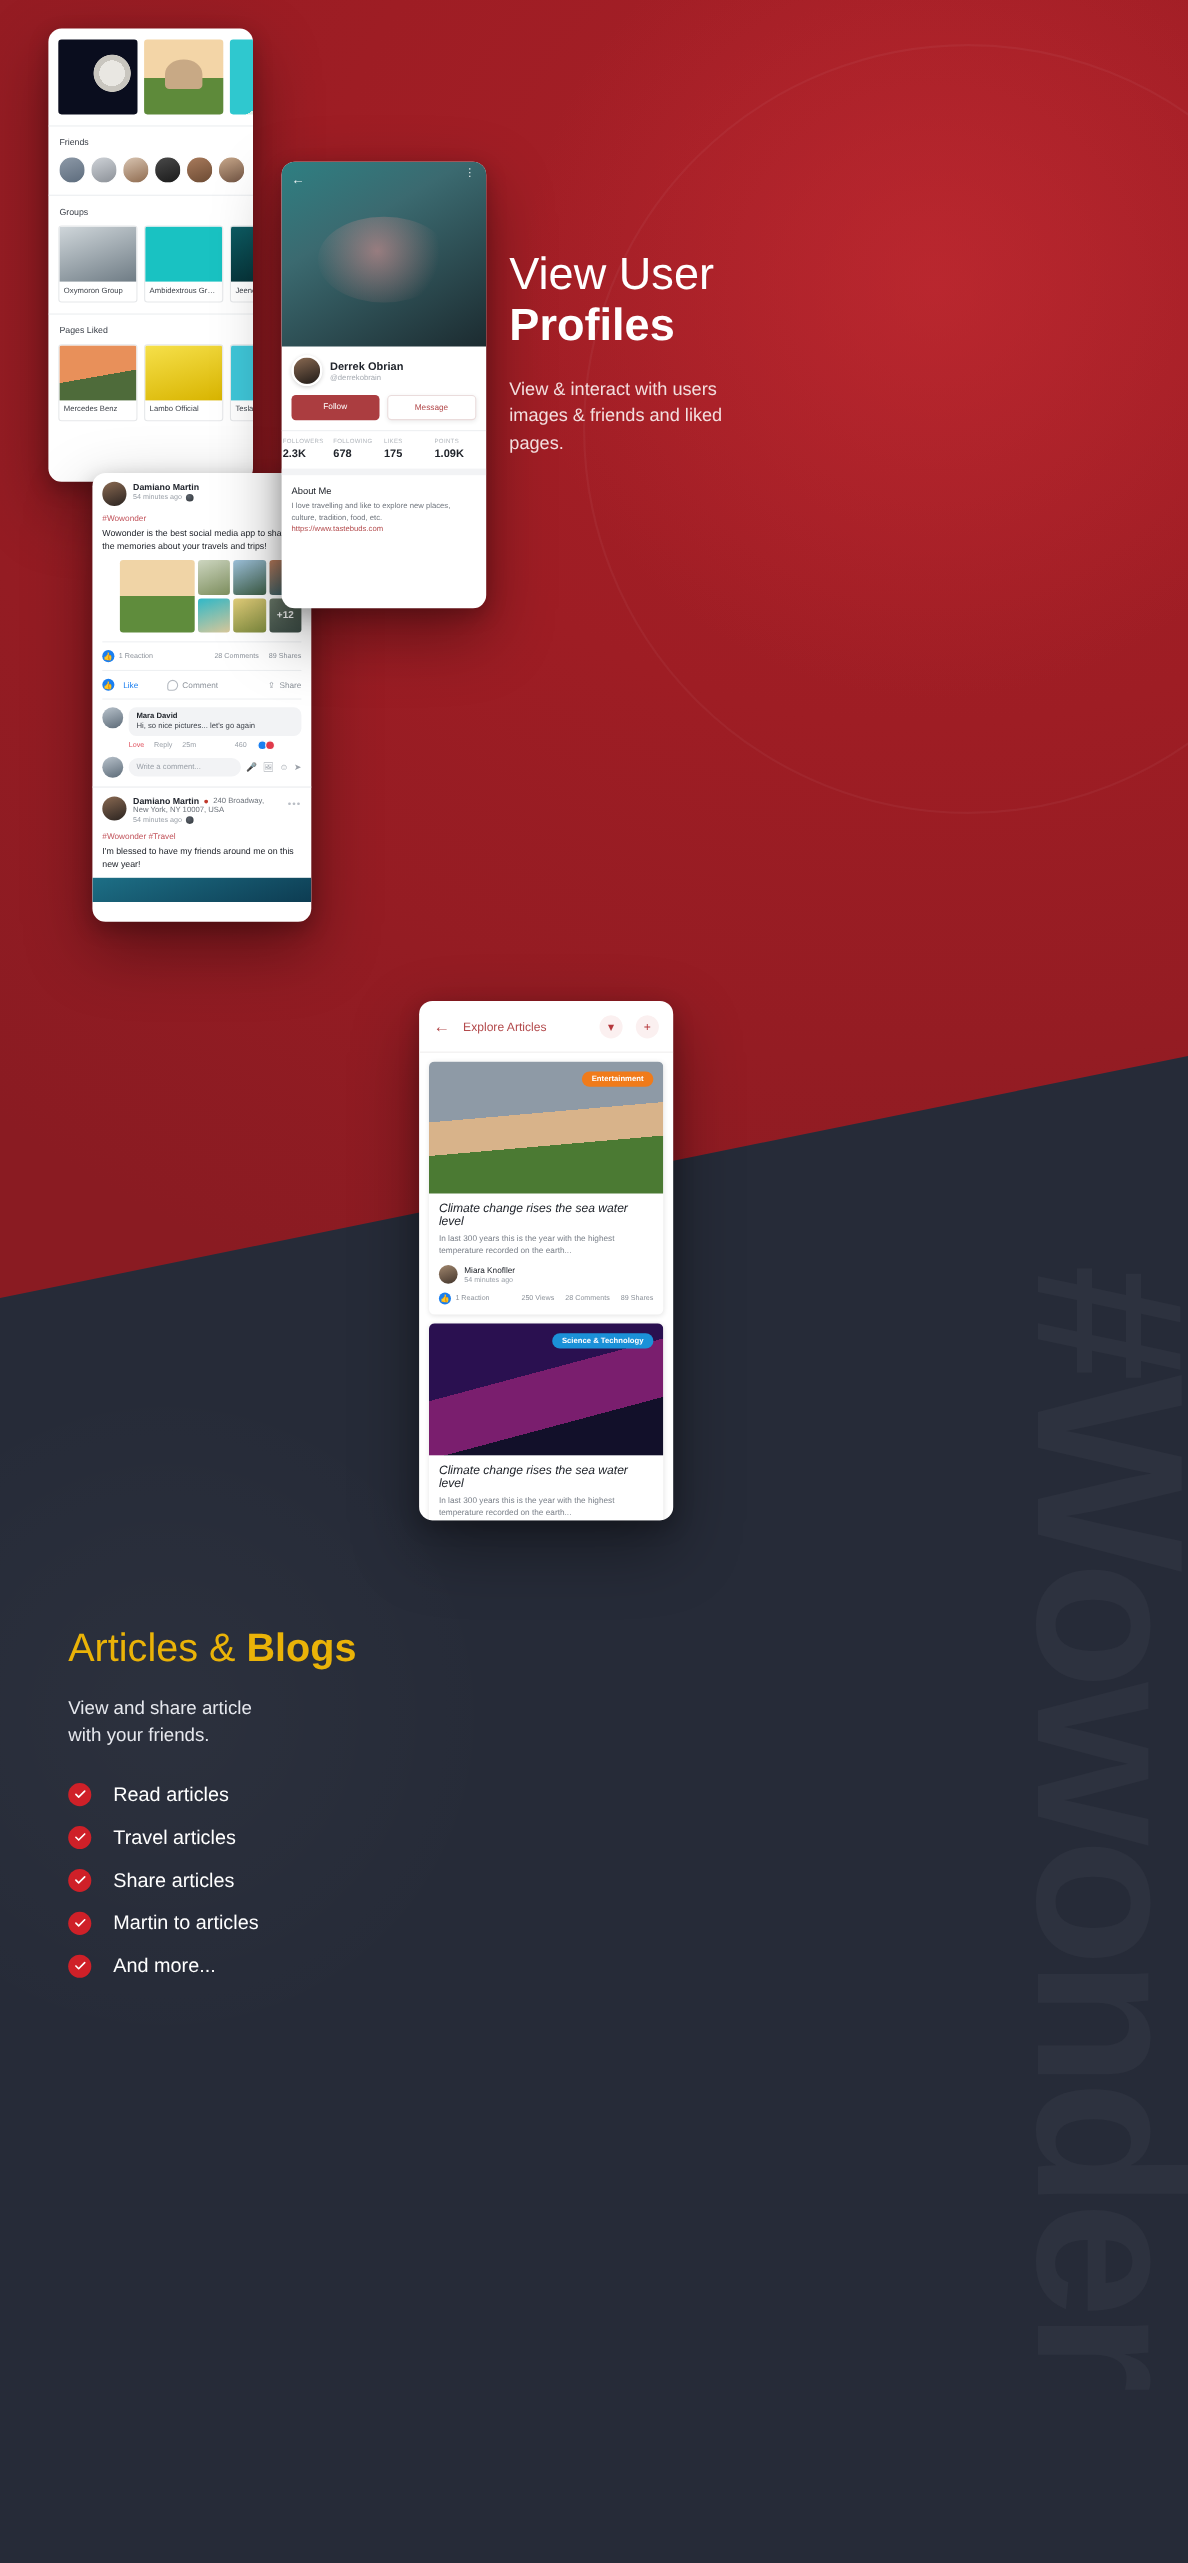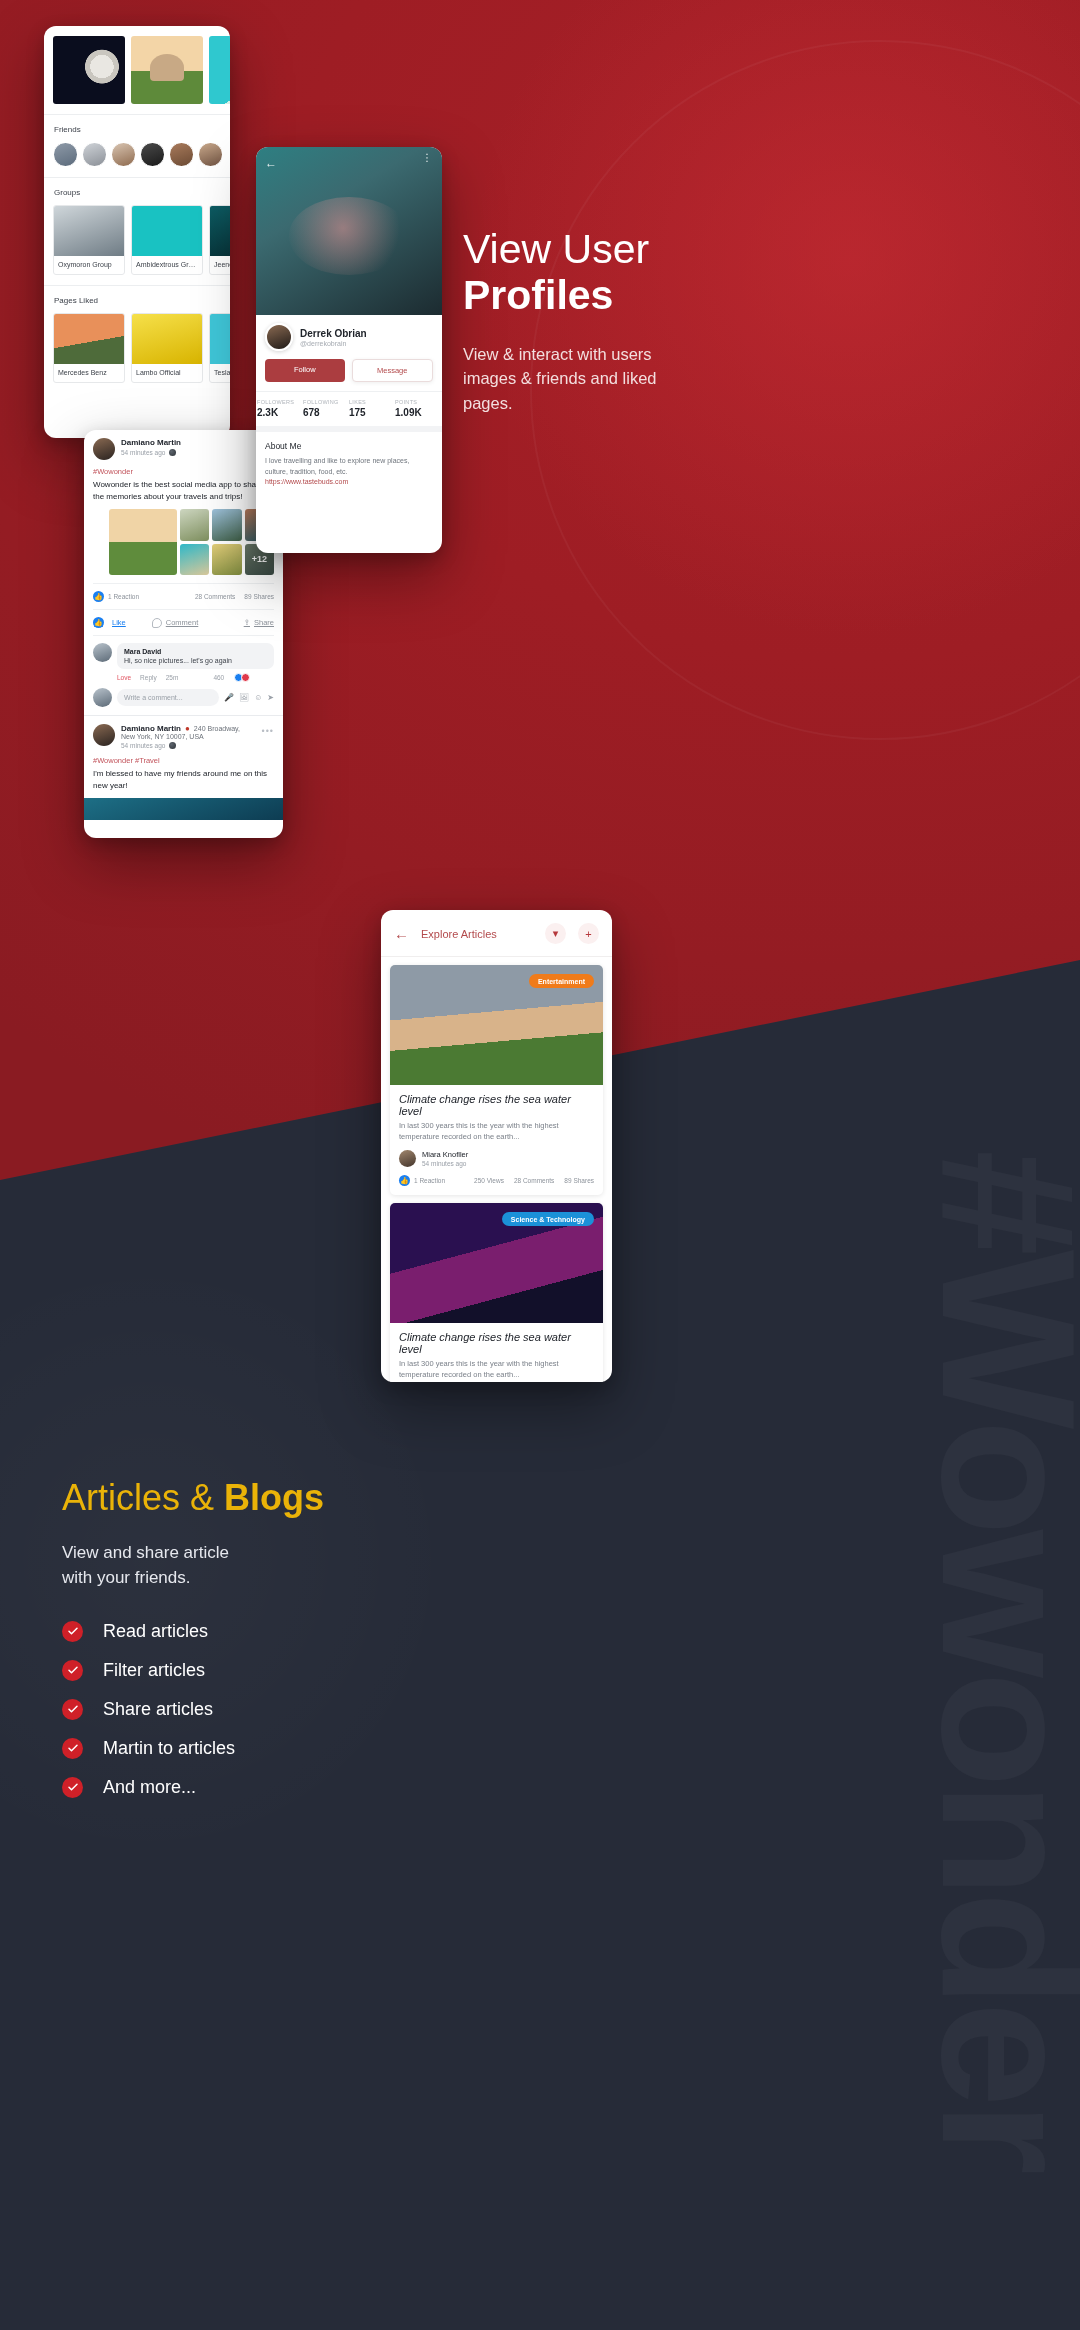--- a/index.html
+++ b/index.html
@@ -126,21 +126,21 @@
   .gs-more span{position:absolute;inset:0;display:flex;align-items:center;justify-content:center;
     color:#fff;font-size:9px;font-weight:600;}
   .stats { display:flex; align-items:center; margin:8px 0 0; padding:7px 0;
     border-top:1px solid #eef0f2; font-size:6.5px; color:#8d939b; }
   .thumb { width:11px; height:11px; border-radius:50%; background:#1a7ff0; flex:0 0 auto;
     display:flex; align-items:center; justify-content:center; color:#fff; font-size:7px; margin-right:4px; }
   .stats .spacer { flex:1; }
   .stats .sx { margin-left:9px; }
   .actions { display:flex; align-items:center; padding:7px 0; border-top:1px solid #eef0f2;
     font-size:7.5px; color:#8d939b; }
-  .act { display:flex; align-items:center; gap:4px;text-decoration:underline; }
+  .act { display:flex; align-items:center; gap:4px; }
   .act.like { color:#1a7ff0; }
   .actions .gap1 { width:26px; } .actions .gap2 { flex:1; }
   .cmt-ring { width:10px; height:10px; border-radius:50%; border:1.2px solid #b5bac1;
     border-bottom-left-radius:2px; }
   .comment-row { display:flex; gap:5px; padding:7px 0 0; border-top:1px solid #eef0f2; }
   .c-av { width:19px; height:19px; border-radius:50%; flex:0 0 auto;
     background:linear-gradient(160deg,#b9c3cc,#5c6a77); }
   .bubble { background:#f2f3f5; border-radius:7px; padding:5px 7px; flex:1; }
   .c-name { font-size:7px; color:#20242b; font-weight:600; }
   .c-text { font-size:7px; color:#3e434b; margin-top:2px; }
@@ -541,21 +541,21 @@
           </svg>
         </span>
       <span class="feat-t">Read articles</span>
     </div>
     <div class="feat">
       <span class="check">
           <svg viewBox="0 0 24 24">
             <path d="M4 12.5l5 5L20 6.5" fill="none" stroke="#fff" stroke-width="3" stroke-linecap="round" stroke-linejoin="round"></path>
           </svg>
         </span>
-      <span class="feat-t">Filter articles</span>
+      <span class="feat-t">Travel articles</span>
     </div>
     <div class="feat">
       <span class="check">
           <svg viewBox="0 0 24 24">
             <path d="M4 12.5l5 5L20 6.5" fill="none" stroke="#fff" stroke-width="3" stroke-linecap="round" stroke-linejoin="round"></path>
           </svg>
         </span>
       <span class="feat-t">Share articles</span>
     </div>
     <div class="feat">

